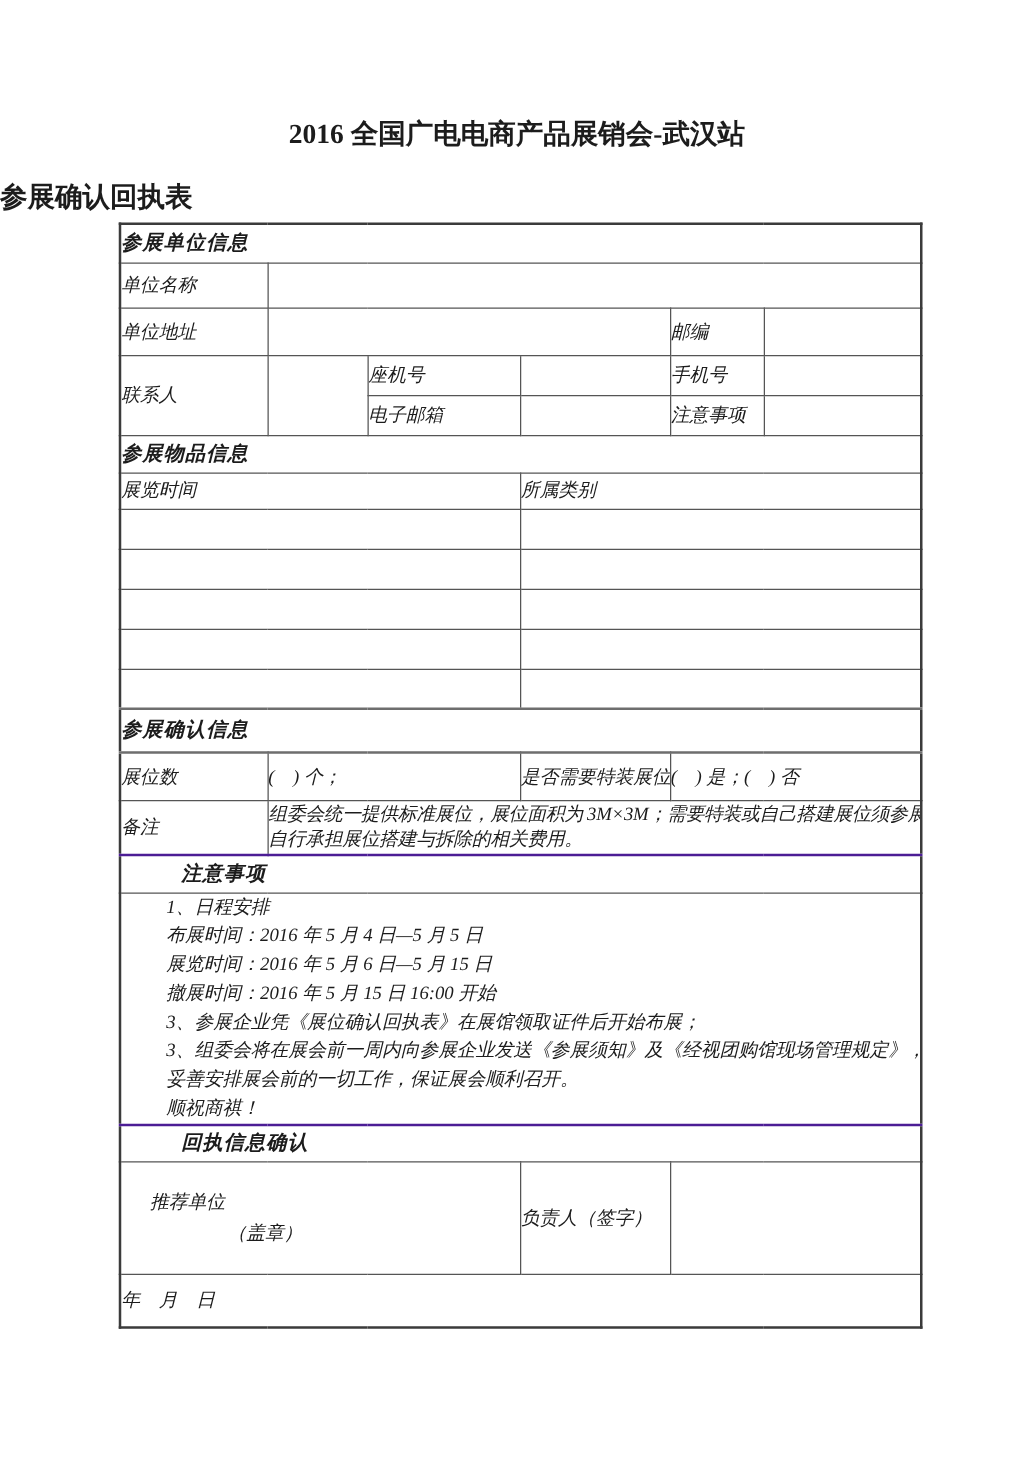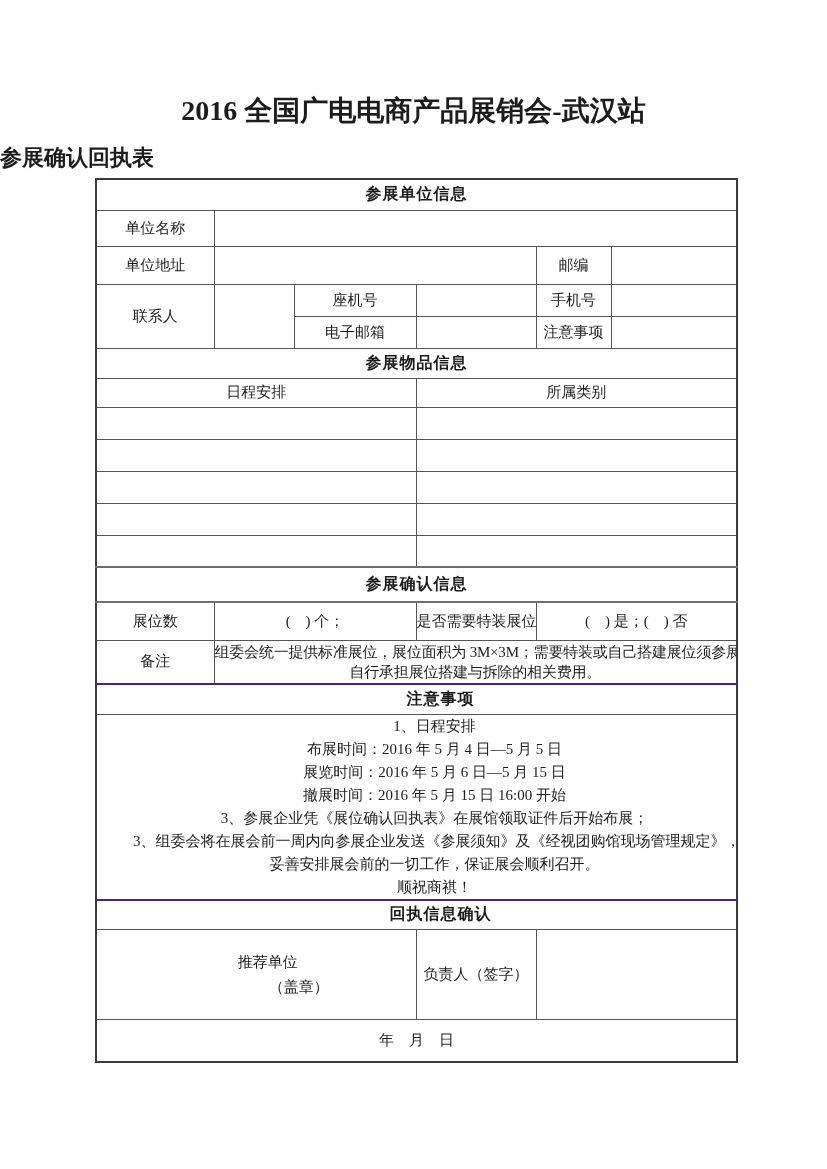--- a/index.html
+++ b/index.html
@@ -8,35 +8,35 @@
     width:827px; height:1169px;
     font-family:"Liberation Serif","DejaVu Serif",serif;
     color:#1c1c1c; position:relative;
   }
   .page {
     position:absolute; left:0; top:0; width:827px; height:1169px;
     background:#ffffff; overflow:hidden;
   }
   .doc-title {
     position:absolute; top:92px; left:0; width:827px;
-    text-align:center; font-size:28px; font-weight:bold; white-space:nowrap;
+    text-align:center; font-size:22px; font-weight:bold; white-space:nowrap;
   }
   .doc-subtitle {
     position:absolute; top:143px; left:0; width:827px;
     text-align:left; font-size:22px; font-weight:bold; white-space:nowrap;
   }
   table.form {
     position:absolute; left:95px; top:178px; width:641px;
     border-collapse:collapse; table-layout:fixed;
     border:2px solid #3b3b3b;
   }
   table.form td {
     border:1px solid #555555;
-    font-size:15px; text-align:center; vertical-align:middle;
-    padding:0; overflow:hidden;
+    font-size:15px; vertical-align:middle;
+    padding:0; overflow:hidden;font-style:italic;
   }
   tr.sec td {
     font-weight:bold; font-size:16px; letter-spacing:1px;
   }
   tr.thick td { border-top:2px solid #6e6e6e; border-bottom:2px solid #6e6e6e; }
   tr.thick-top td { border-top:2px solid #4c1d95;padding-left:48px; }
   td.snug { font-size:14px; white-space:nowrap; }
   td.remarks-cell {
     text-align:left; vertical-align:middle; padding:2px 6px;
     font-size:13.5px; letter-spacing:-0.2px;
@@ -100,21 +100,21 @@
       <td>电子邮箱</td>
       <td class="blank-cell"></td>
       <td>注意事项</td>
       <td class="blank-cell"></td>
     </tr>
 
     <tr class="sec" style="height:30px">
       <td colspan="6">参展物品信息</td>
     </tr>
     <tr style="height:29px">
-      <td colspan="3">日程安排</td>
+      <td colspan="3">展览时间</td>
       <td colspan="3">所属类别</td>
     </tr>
     <tr style="height:32px">
       <td colspan="3" class="blank-cell"></td>
       <td colspan="3" class="blank-cell"></td>
     </tr>
     <tr style="height:32px">
       <td colspan="3" class="blank-cell"></td>
       <td colspan="3" class="blank-cell"></td>
     </tr>

